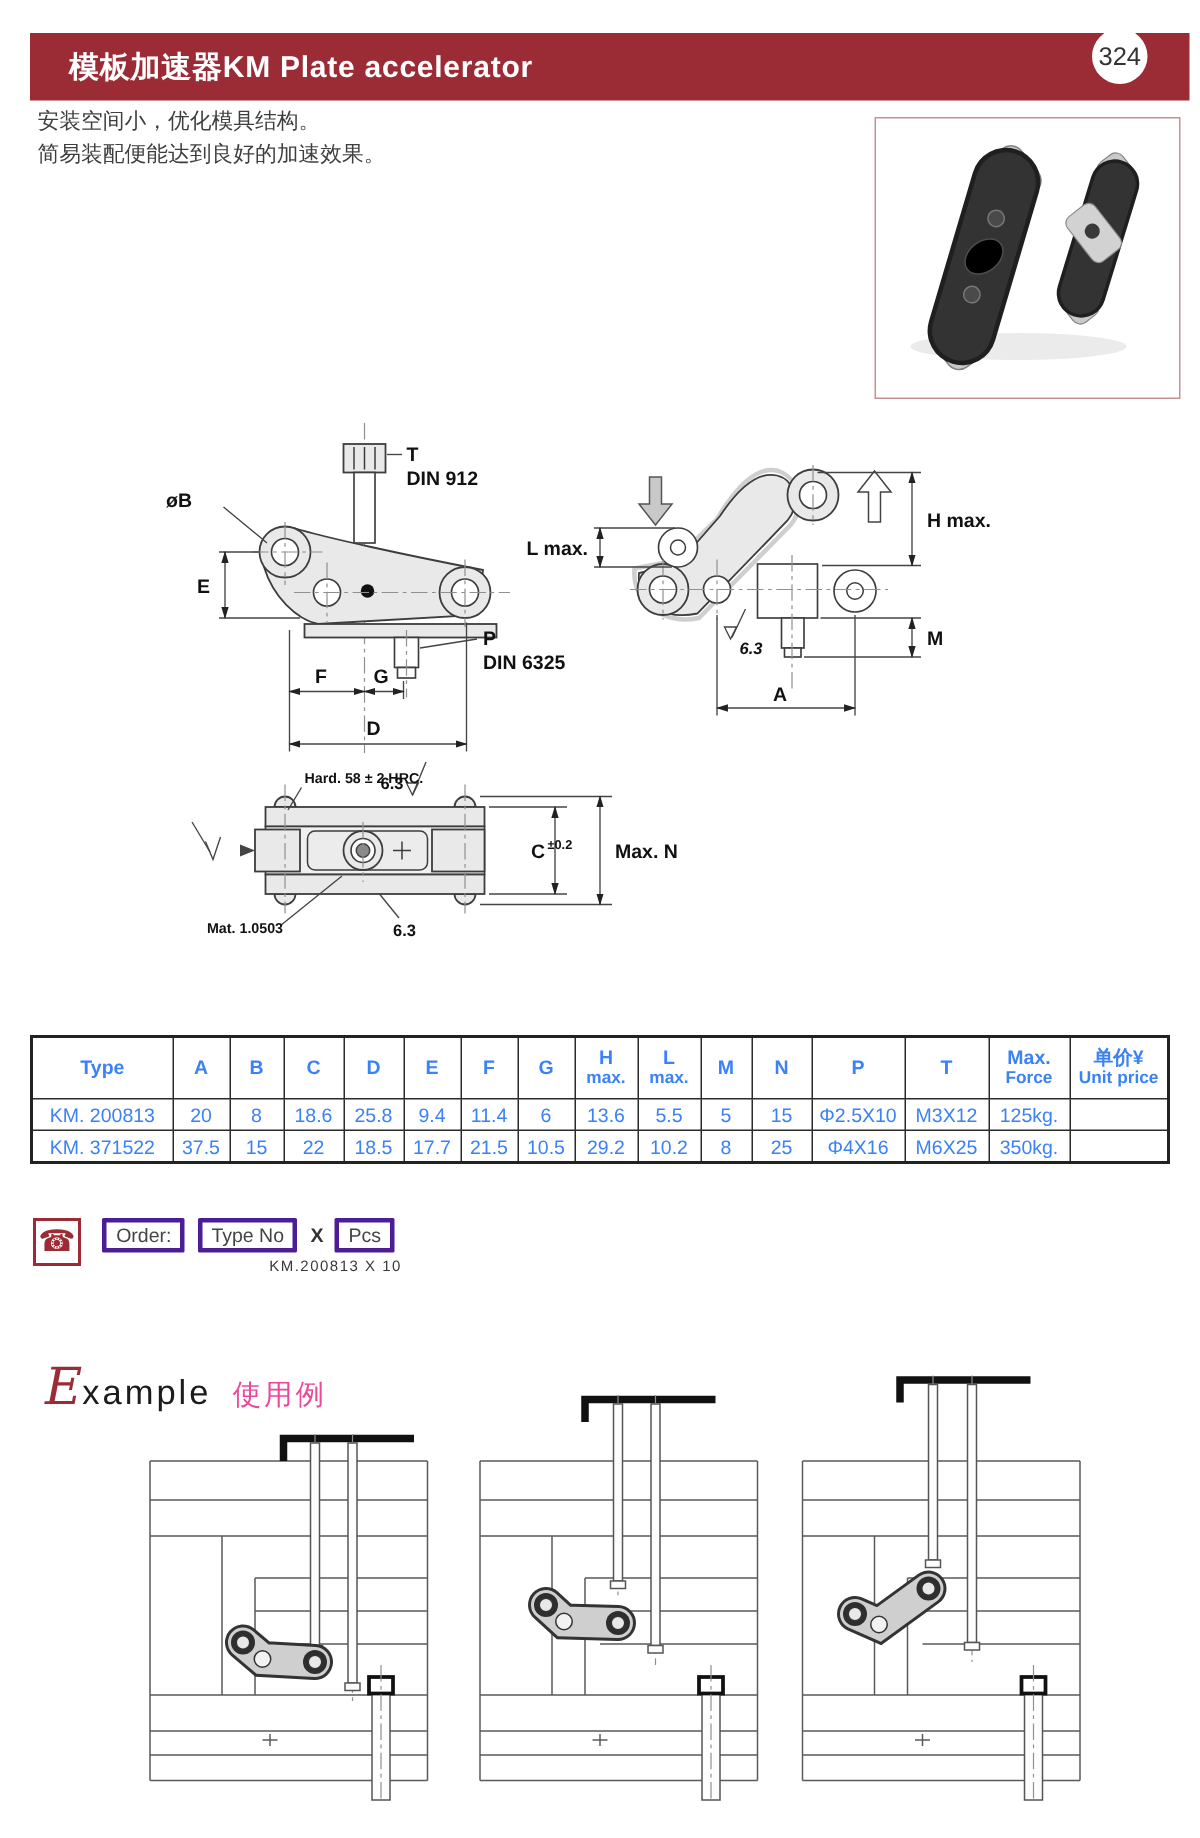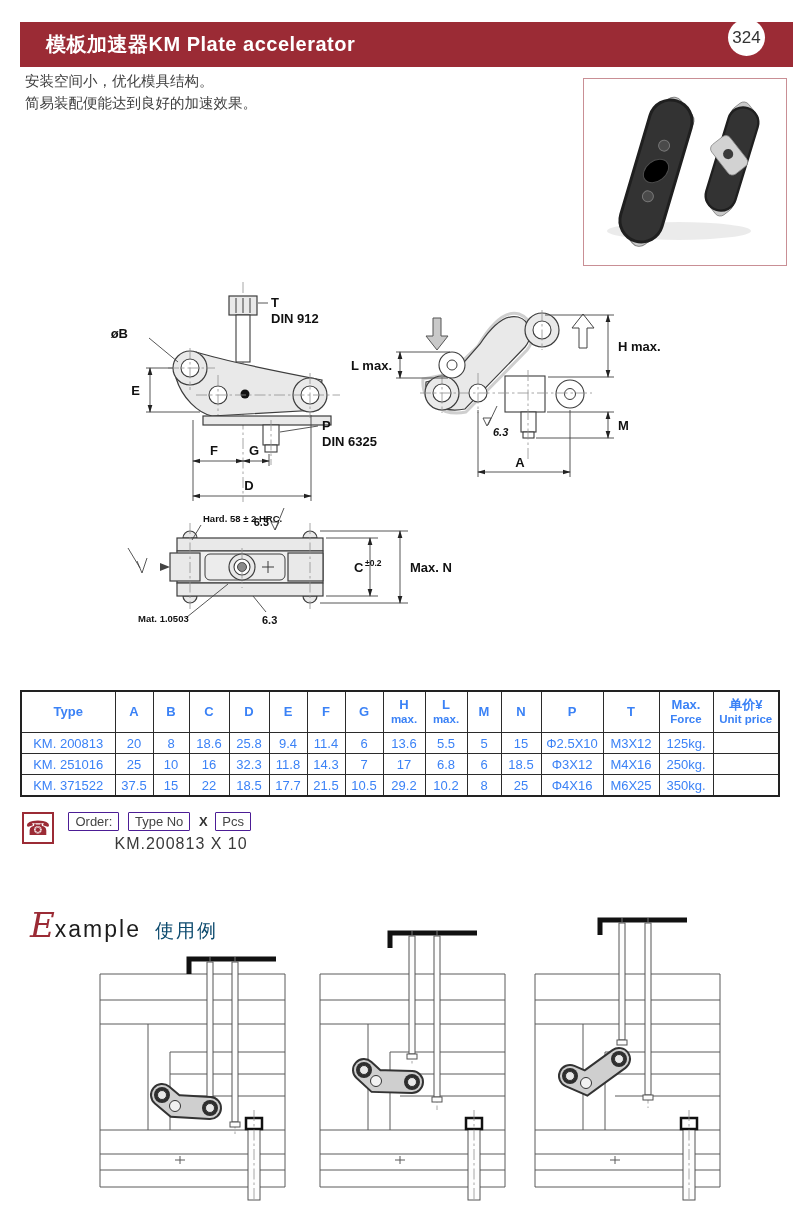--- a/index.html
+++ b/index.html
@@ -42,29 +42,29 @@
   .spec-table td{font-weight:normal;}
   .sub{display:block;font-size:11.5px;font-weight:bold;}
   .sub:empty{display:none;}
   .spec-table{border:2px solid #222;}
 
   
   .order-wrap{position:absolute;left:22px;top:812px;}
   .phone-box{display:inline-block;width:28px;height:28px;border:2px solid #9b2b35;
              color:#9b2b35;font-size:20px;line-height:28px;text-align:center;vertical-align:middle;}
   .order-boxes{display:inline-block;vertical-align:top;margin-left:10px;font-size:13px;color:#444;}
-  .obox{display:inline-block;border:1px solid #4c1d95;padding:1px 6px;margin-right:5px;border-radius:1px;}
+  .obox{display:inline-block;border:3px solid #4c1d95;padding:1px 6px;margin-right:5px;border-radius:1px;}
   .otimes{display:inline-block;margin:0 4px 0 0;font-weight:bold;color:#333;}
-  .order-example{margin-top:4px;margin-left:46px;font-size:16px;color:#3a3a3a;letter-spacing:1px;}
+  .order-example{margin-top:4px;margin-left:18px;font-size:10px;color:#3a3a3a;letter-spacing:1px;text-align:right;}
 
   
   .example-head{position:absolute;left:30px;top:905px;}
   .ex-initial{font-family:"DejaVu Serif", serif;font-style:italic;font-size:34px;color:#9b2b35;}
   .ex-rest{font-size:23px;color:#1c1c1c;letter-spacing:2px;}
-  .ex-zh{font-size:19px;color:#0c4a6e;margin-left:14px;letter-spacing:2px;}
+  .ex-zh{font-size:19px;color:#ec4899;margin-left:14px;letter-spacing:2px;}
   .panel{position:absolute;top:912px;}
   .p1{left:80px;} .p2{left:300px;} .p3{left:515px;}
   .ml{stroke:#5a5a5a;stroke-width:1;fill:none;}
   .rod{fill:#fdfdfd;stroke:#555;stroke-width:1;}
   .bracket{stroke:#111;stroke-width:5;fill:none;}
 </style>
 </head>
 <body>
 
 <div class="header-bar">
@@ -296,38 +296,20 @@
       <td>13.6</td>
       <td>5.5</td>
       <td>5</td>
       <td>15</td>
       <td>Φ2.5X10</td>
       <td>M3X12</td>
       <td>125kg.</td>
       <td></td>
     </tr>
     <tr>
-      <td>KM. 251016</td>
-      <td>25</td>
-      <td>10</td>
-      <td>16</td>
-      <td>32.3</td>
-      <td>11.8</td>
-      <td>14.3</td>
-      <td>7</td>
-      <td>17</td>
-      <td>6.8</td>
-      <td>6</td>
-      <td>18.5</td>
-      <td>Φ3X12</td>
-      <td>M4X16</td>
-      <td>250kg.</td>
-      <td></td>
-    </tr>
-    <tr>
       <td>KM. 371522</td>
       <td>37.5</td>
       <td>15</td>
       <td>22</td>
       <td>18.5</td>
       <td>17.7</td>
       <td>21.5</td>
       <td>10.5</td>
       <td>29.2</td>
       <td>10.2</td>

